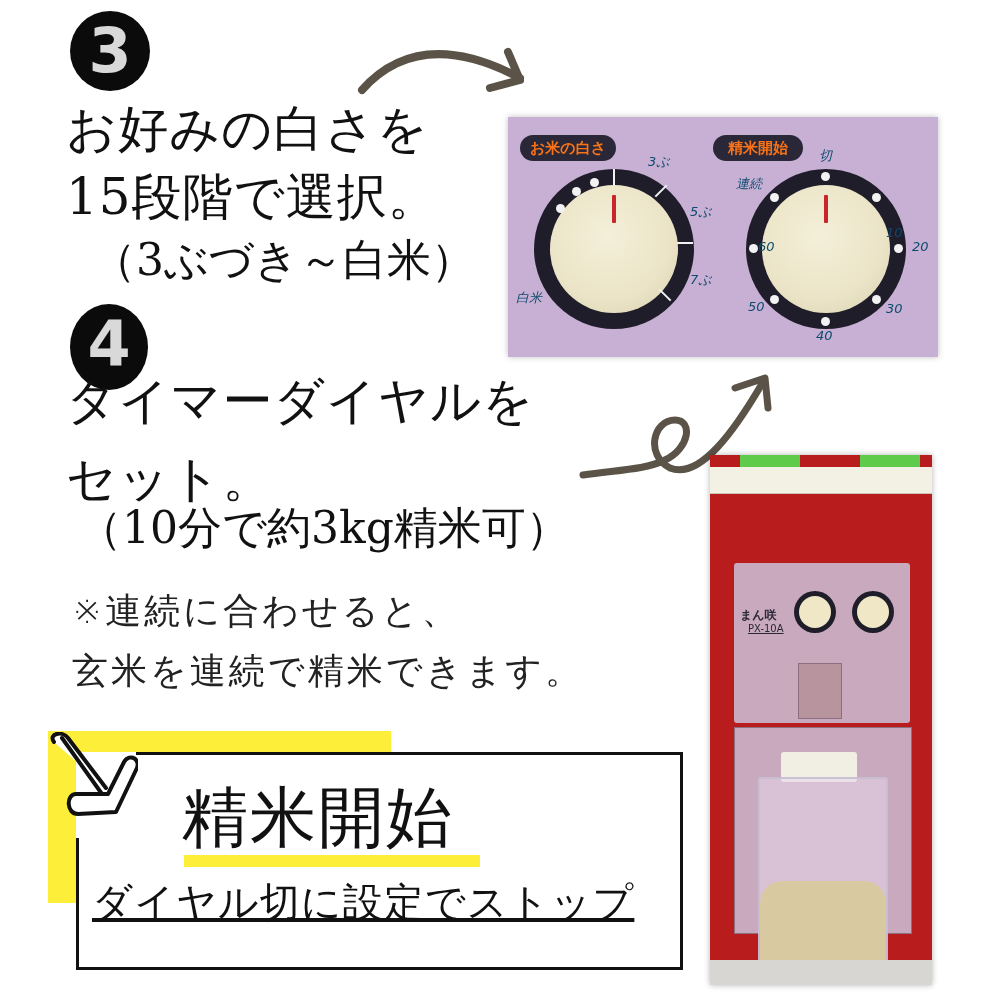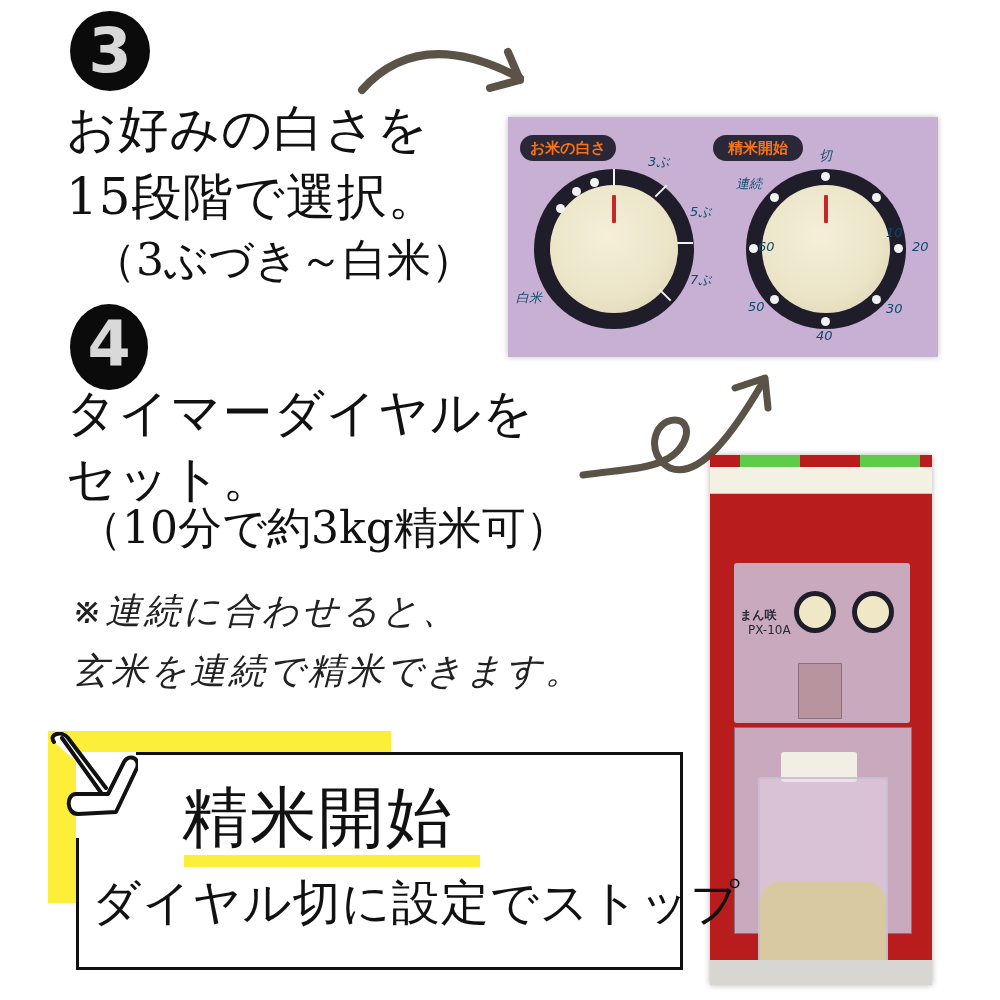--- a/index.html
+++ b/index.html
@@ -5,21 +5,21 @@
   html, body { margin:0; padding:0; }
   body { width:1000px; height:1000px; background:#ffffff; position:relative; overflow:hidden;
          font-family:"DejaVu Serif","Liberation Serif",serif; color:#111; }
   .abs { position:absolute; }
   .step-badge { width:80px; height:80px; border-radius:50%; background:#0b0b0b; color:#d9d9d9;
                 font-family:"DejaVu Sans","Liberation Sans",sans-serif; font-weight:bold;
                 font-size:62px; line-height:80px; text-align:center; }
   .headline { font-size:50px; line-height:58px; letter-spacing:1px; white-space:nowrap; }
   .sub { font-size:44px; line-height:40px; white-space:nowrap; }
   .note { font-family:"DejaVu Sans","Liberation Sans",sans-serif; font-weight:300; font-size:36px;
-          line-height:50px; color:#222; letter-spacing:3px; white-space:nowrap;font-style:italic; }
+          line-height:50px; color:#222; letter-spacing:3px; white-space:nowrap; }
 
   
   .panel { left:508px; top:117px; width:430px; height:240px; background:#c8b0d4;
            box-shadow:0 0 6px rgba(0,0,0,0.25); }
   .pill { position:absolute; background:#2a2838; color:#f97316; border-radius:14px; height:26px;
           font-family:"DejaVu Sans","Liberation Sans",sans-serif; font-weight:bold; font-size:15px;
           line-height:26px; text-align:center; }
   .dial-ring { position:absolute; border-radius:50%; background:#1f1d2a; }
   .dial-knob { position:absolute; border-radius:50%;
                background:radial-gradient(circle at 45% 40%, #f4efd9 0%, #ebe4c7 60%, #d8cfae 100%); }
@@ -34,21 +34,21 @@
              box-shadow:0 0 6px rgba(0,0,0,0.3); }
 
   
   .yellow-block { left:48px; top:731px; width:343px; height:172px; background:#fdee3a; }
   .callout-box { left:76px; top:752px; width:604px; height:215px; background:#fff;
                  border-right:3px solid #111; border-bottom:3px solid #111; }
   .callout-top { left:136px; top:752px; width:544px; height:3px; background:#111; }
   .callout-left { left:76px; top:838px; width:3px; height:129px; background:#111; }
   .title-big { font-size:66px; line-height:76px; letter-spacing:2px; white-space:nowrap; }
   .title-underline { left:184px; top:855px; width:296px; height:12px; background:#fdee3a; }
-  .callout-sub { font-size:48px; line-height:48px; white-space:nowrap; letter-spacing:1px; }
+  .callout-sub { font-size:40px; line-height:48px; white-space:nowrap; letter-spacing:1px;text-decoration:underline; }
 </style>
 </head>
 <body>
 
 <div class="abs step-badge" style="left:70px;top:11px;">3</div>
 <div class="abs headline" style="left:66px;top:100px;">お好みの白さを</div>
 <div class="abs headline" style="left:66px;top:168px;">15段階で選択。</div>
 <div class="abs sub" style="left:92px;top:240px;">（3ぶづき～白米）</div>
 
 <svg class="abs" style="left:350px;top:30px;" width="190" height="75">
@@ -92,40 +92,40 @@
   <div class="lbl" style="left:378px;top:60px;margin-top:48px;">10</div>
   <div class="lbl" style="left:404px;top:122px;">20</div>
   <div class="lbl" style="left:378px;top:184px;">30</div>
   <div class="lbl" style="left:308px;top:211px;">40</div>
   <div class="lbl" style="left:240px;top:182px;">50</div>
   <div class="lbl" style="left:218px;top:122px;margin-left:32px;">60</div>
   <div class="lbl" style="left:228px;top:58px;">連続</div>
 </div>
 
 <div class="abs step-badge" style="left:70px;top:304px;width:78px;height:86px;">4</div>
-<div class="abs headline" style="left:66px;top:384px;font-family:Liberation Serif, serif;">タイマーダイヤルを</div>
+<div class="abs headline" style="left:66px;top:372px;font-family:Liberation Serif, serif;">タイマーダイヤルを</div>
 <div class="abs headline" style="left:66px;top:450px;">セット。</div>
 <div class="abs sub" style="left:78px;top:508px;">（10分で約3kg精米可）</div>
 
 <svg class="abs" style="left:575px;top:370px;" width="200" height="115">
   <path d="M8 105 C 40 100, 70 100, 90 90 C 115 78, 118 50, 100 50 C 78 50, 70 85, 95 98 C 125 110, 160 60, 188 12" stroke="#5b5348" stroke-width="7" fill="none" stroke-linecap="round"></path>
   <path d="M160 18 L 190 8 L 193 38" stroke="#5b5348" stroke-width="7" fill="none" stroke-linecap="round" stroke-linejoin="round"></path>
 </svg>
 
 <div class="abs note" style="left:72px;top:586px;">※連続に合わせると、</div>
 <div class="abs note" style="left:72px;top:646px;">玄米を連続で精米できます。</div>
 
 <div class="abs machine">
   <div style="position:absolute;left:30px;top:0;width:60px;height:12px;background:#5ecb4a;"></div>
   <div style="position:absolute;left:150px;top:0;width:60px;height:12px;background:#5ecb4a;"></div>
   <div style="position:absolute;left:0;top:12px;width:222px;height:26px;background:#f3f0e4;border-bottom:1px solid #c9c4b4;"></div>
 
   <div style="position:absolute;left:24px;top:108px;width:176px;height:160px;background:#c9a9bd;border-radius:3px;">
     <div style="position:absolute;left:6px;top:44px;font-family:'DejaVu Sans',sans-serif;font-weight:bold;font-size:12px;color:#2a2838;">まん咲</div>
-    <div style="position:absolute;left:14px;top:60px;font-family:'DejaVu Sans',sans-serif;font-size:12px;color:#2a2838;">PX-10A</div>
+    <div style="position:absolute;left:14px;top:60px;font-family:'DejaVu Sans',sans-serif;font-size:10px;color:#2a2838;text-decoration:underline;">PX-10A</div>
     <div style="position:absolute;left:60px;top:28px;width:42px;height:42px;border-radius:50%;background:#1f1d2a;">
       <div style="position:absolute;left:5px;top:5px;width:32px;height:32px;border-radius:50%;background:#efe7c6;"></div>
     </div>
     <div style="position:absolute;left:118px;top:28px;width:42px;height:42px;border-radius:50%;background:#1f1d2a;">
       <div style="position:absolute;left:5px;top:5px;width:32px;height:32px;border-radius:50%;background:#efe7c6;"></div>
     </div>
 
     <div style="position:absolute;left:64px;top:100px;width:42px;height:54px;background:#b8949f;border:1px solid #8c7080;"></div>
   </div>
 

